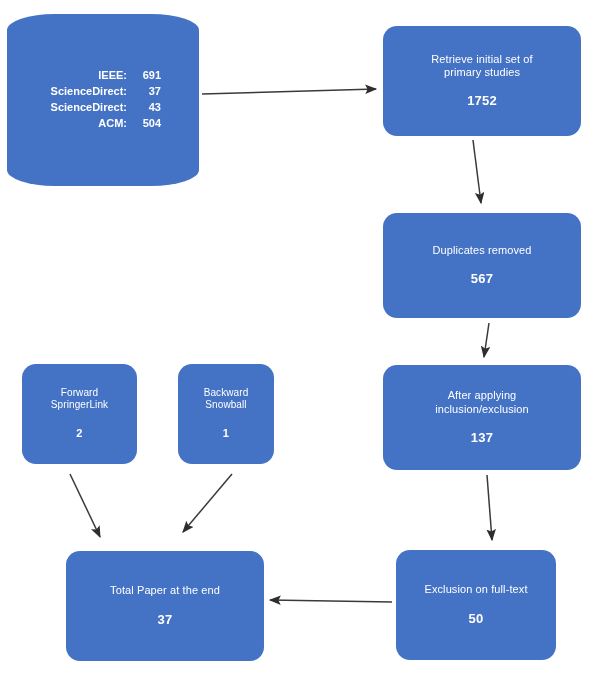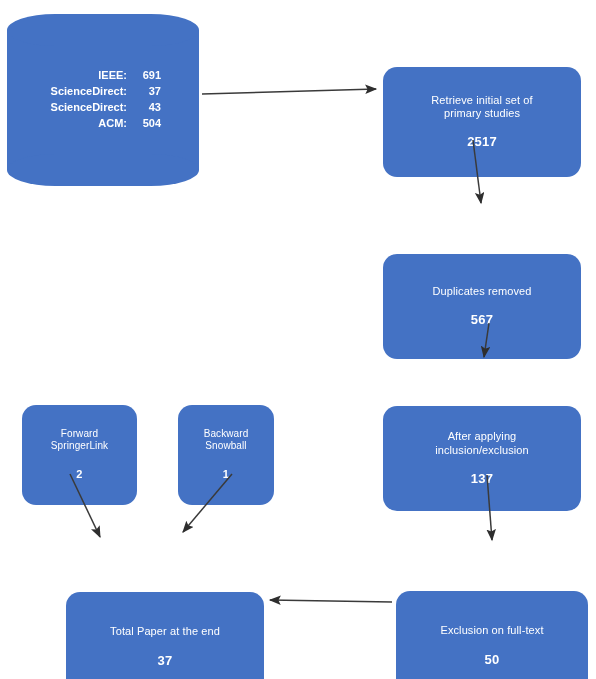--- a/index.html
+++ b/index.html
@@ -24,21 +24,20 @@
     flex-direction: column;
     align-items: center;
     justify-content: center;
     color: #ffffff;
     text-align: center;
     line-height: 1.22;
   }
   .node-box {
     background: #4472C4;
     border-radius: 14px;
-    margin-top: 41px;
   }
   .node .label {
     font-size: 11px;
     font-weight: 400;
     white-space: pre-line;
     letter-spacing: 0.1px;
   }
   .node .value {
     font-size: 13px;
     font-weight: bold;
@@ -141,35 +140,35 @@
       <div class="cyl-row">
         <span class="src">ACM:</span>
         <span class="cnt">504</span>
       </div>
     </div>
   </div>
 
   <div class="node node-box" style="left:383px; top:26px; width:198px; height:110px;">
     <div class="label">Retrieve initial set of
 primary studies</div>
-    <div class="value">2517</div>
+    <div class="value">1752</div>
   </div>
 
   <div class="node node-box" style="left:383px; top:213px; width:198px; height:105px;">
     <div class="label">Duplicates removed</div>
     <div class="value">567</div>
   </div>
 
   <div class="node node-box" style="left:383px; top:365px; width:198px; height:105px;">
     <div class="label">After applying
 inclusion/exclusion</div>
     <div class="value">137</div>
   </div>
 
-  <div class="node node-box" style="left:396px; top:550px; width:192px; height:110px;">
+  <div class="node node-box" style="left:396px; top:550px; width:160px; height:110px;">
     <div class="label">Exclusion on full-text</div>
     <div class="value">50</div>
   </div>
 
   <div class="node node-box small" style="left:22px; top:364px; width:115px; height:100px;">
     <div class="label">Forward
 SpringerLink</div>
     <div class="value">2</div>
   </div>
 

